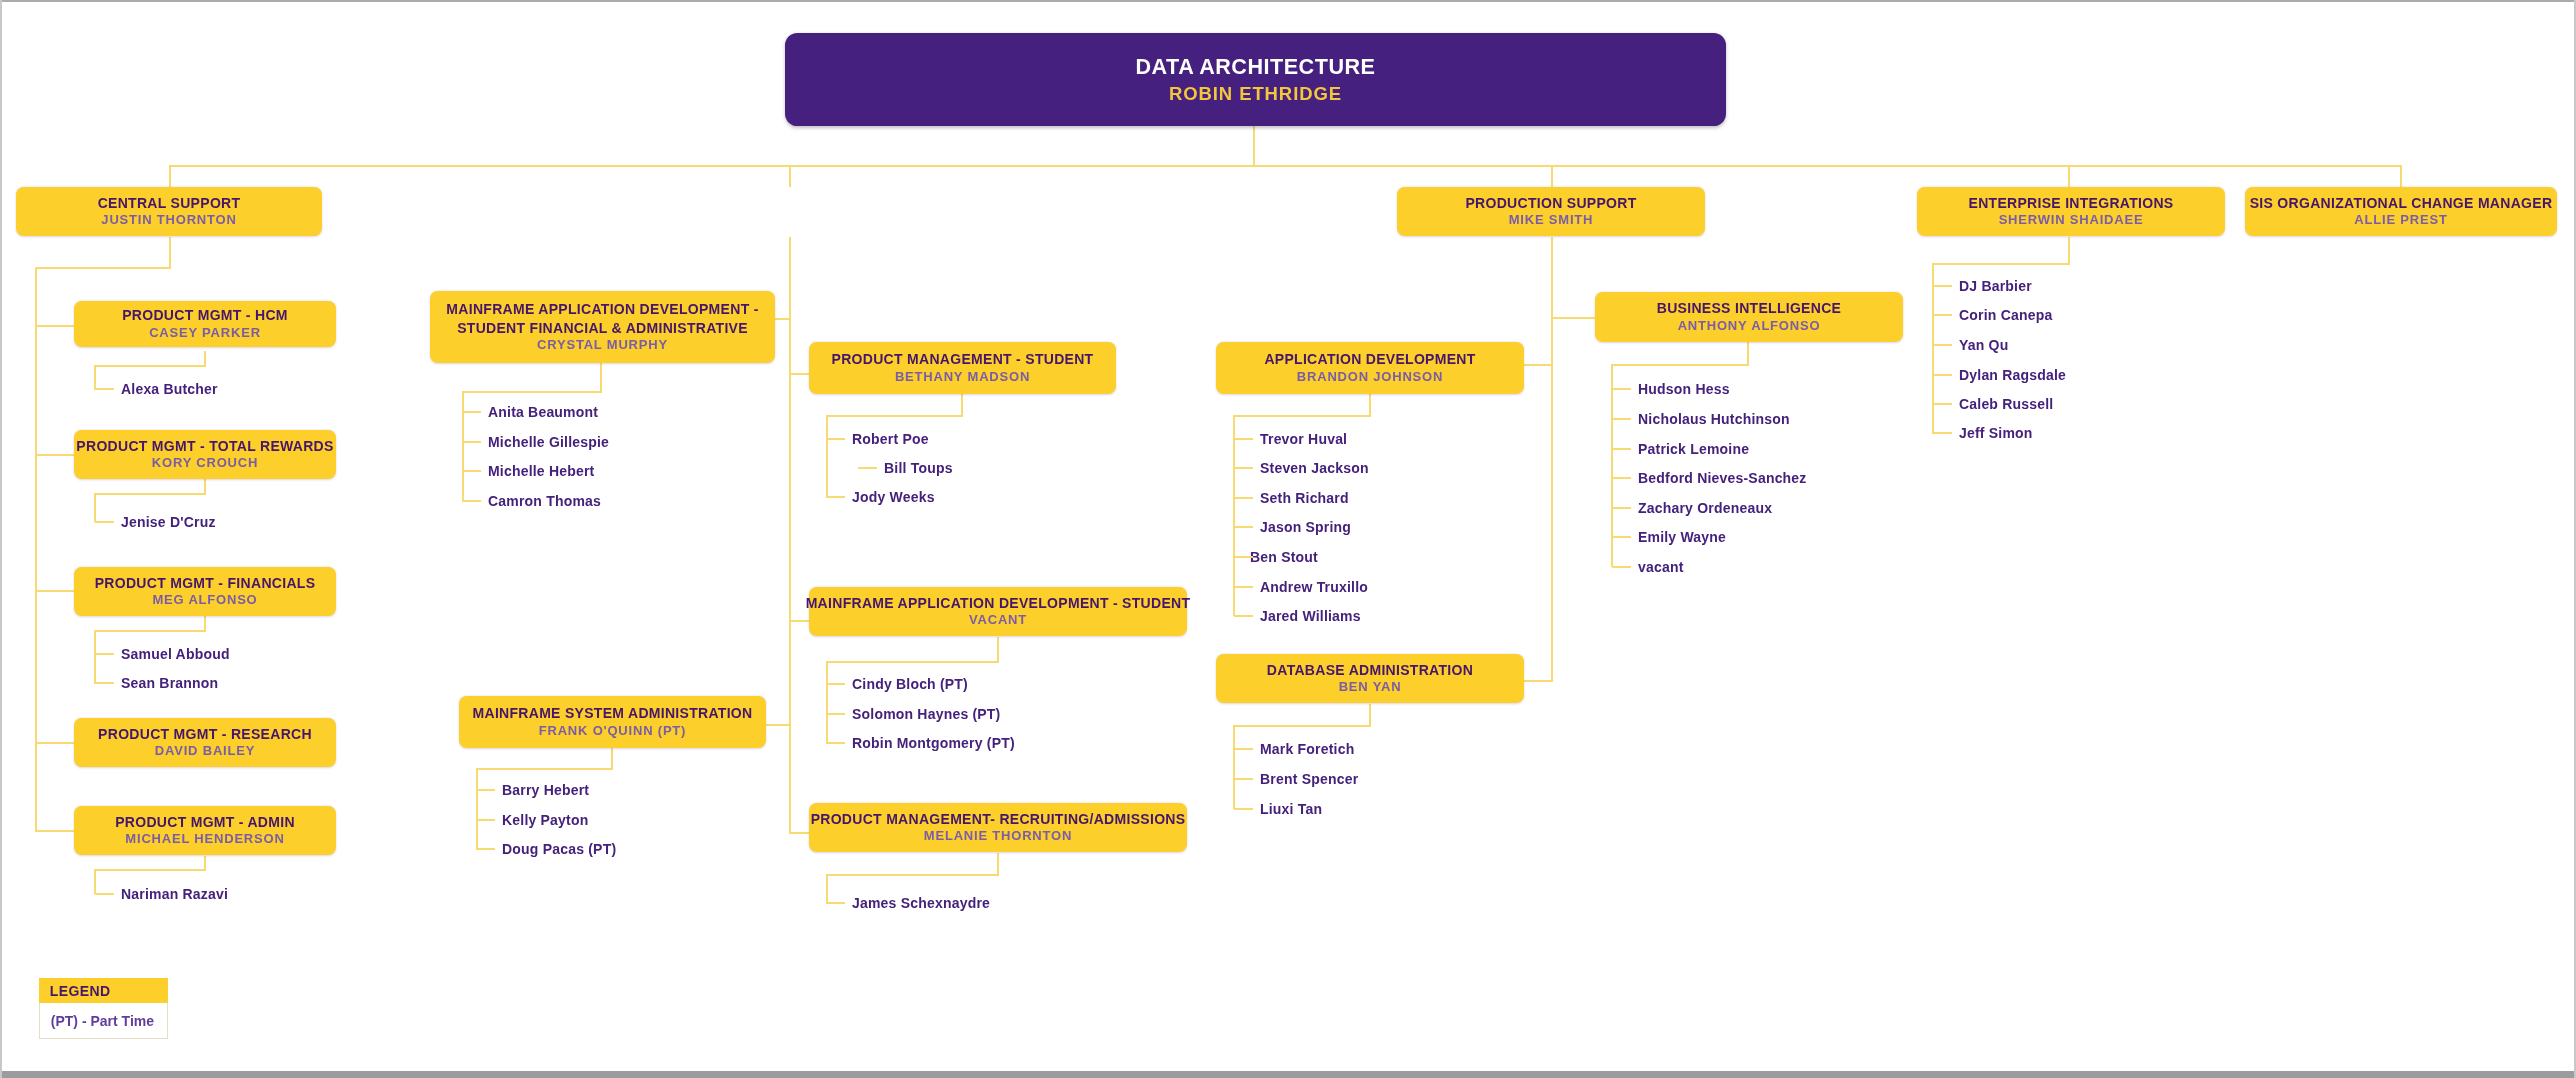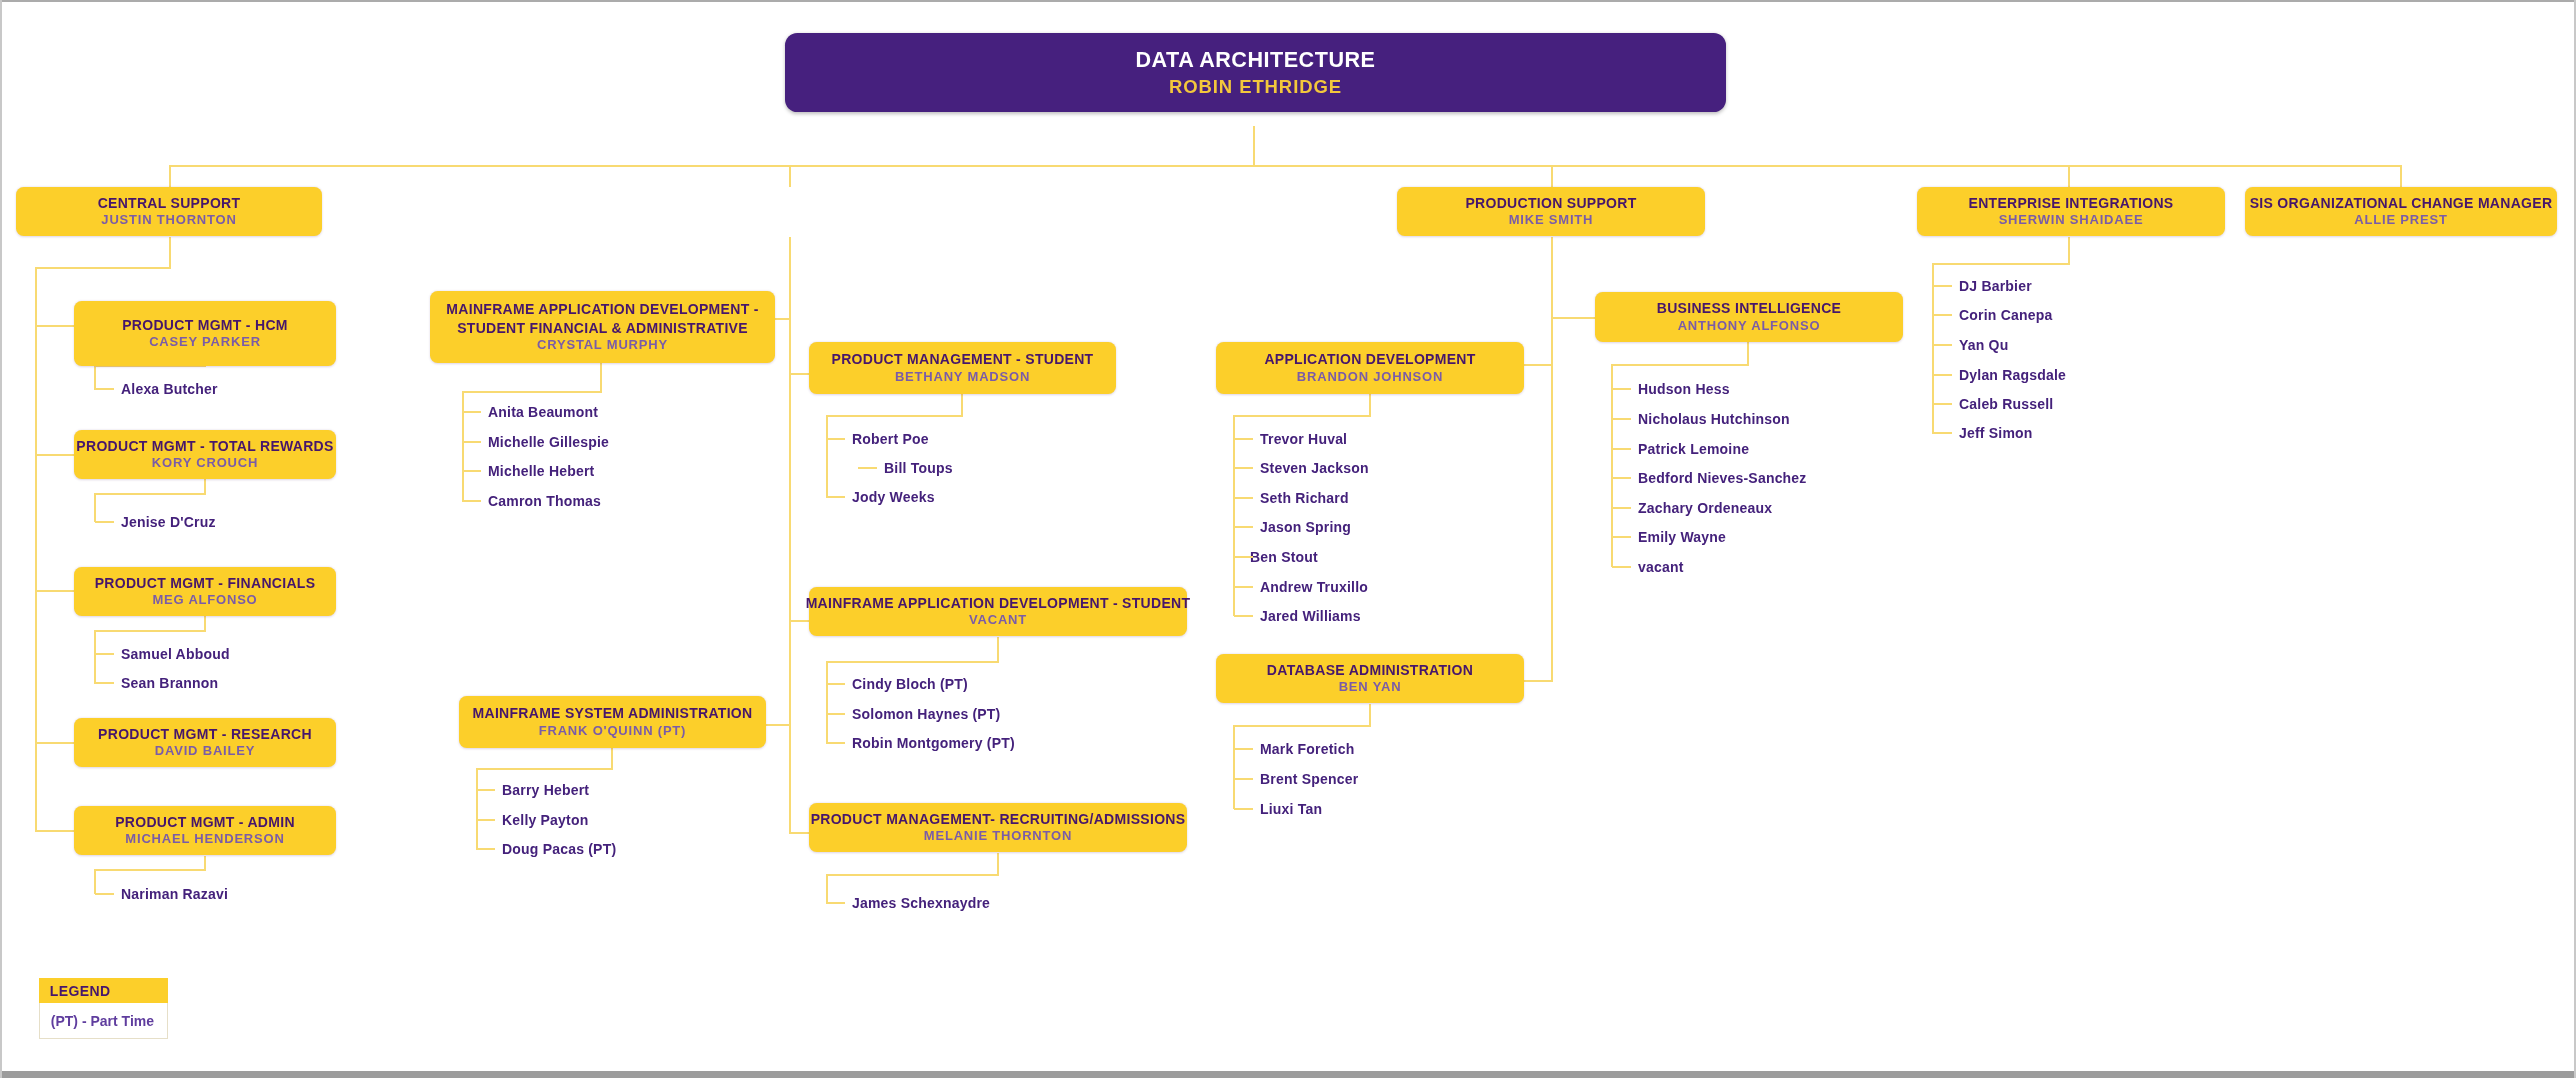--- a/index.html
+++ b/index.html
@@ -144,21 +144,21 @@
   <div class="v" style="left:1611px;top:364px;height:203px;"></div>
 
   <div class="v" style="left:1369px;top:704px;height:23px;"></div>
   <div class="h" style="left:1233px;top:725px;width:137px;"></div>
   <div class="v" style="left:1233px;top:725px;height:84px;"></div>
 
   <div class="v" style="left:2068px;top:237px;height:28px;"></div>
   <div class="h" style="left:1932px;top:263px;width:137px;"></div>
   <div class="v" style="left:1932px;top:263px;height:171px;"></div>
 
-  <div class="node root" style="left:785px;top:33px;width:941px;height:79px;">
+  <div class="node root" style="left:785px;top:33px;width:941px;height:93px;">
     <div class="t">DATA ARCHITECTURE</div>
     <div class="n">ROBIN ETHRIDGE</div>
   </div>
 
   <div class="node" style="left:16px;top:187px;width:306px;height:49px;">
     <div class="t nowrap">CENTRAL SUPPORT</div>
     <div class="n">JUSTIN THORNTON</div>
   </div>
 
 
@@ -170,21 +170,21 @@
   <div class="node" style="left:1917px;top:187px;width:308px;height:49px;">
     <div class="t nowrap">ENTERPRISE INTEGRATIONS</div>
     <div class="n">SHERWIN SHAIDAEE</div>
   </div>
 
   <div class="node" style="left:2245px;top:187px;width:312px;height:49px;">
     <div class="t nowrap">SIS ORGANIZATIONAL CHANGE MANAGER</div>
     <div class="n">ALLIE PREST</div>
   </div>
 
-  <div class="node" style="left:74px;top:301px;width:262px;height:65px;">
+  <div class="node" style="left:74px;top:301px;width:262px;height:46px;">
     <div class="t nowrap">PRODUCT MGMT - HCM</div>
     <div class="n">CASEY PARKER</div>
   </div>
   <div class="node" style="left:74px;top:430px;width:262px;height:49px;">
     <div class="t nowrap">PRODUCT MGMT - TOTAL REWARDS</div>
     <div class="n">KORY CROUCH</div>
   </div>
   <div class="node" style="left:74px;top:567px;width:262px;height:49px;">
     <div class="t nowrap">PRODUCT MGMT - FINANCIALS</div>
     <div class="n">MEG ALFONSO</div>

